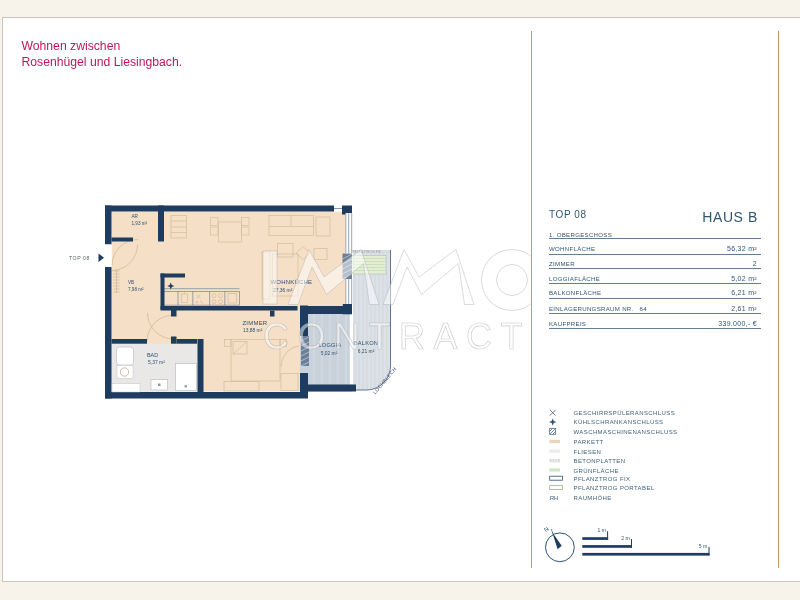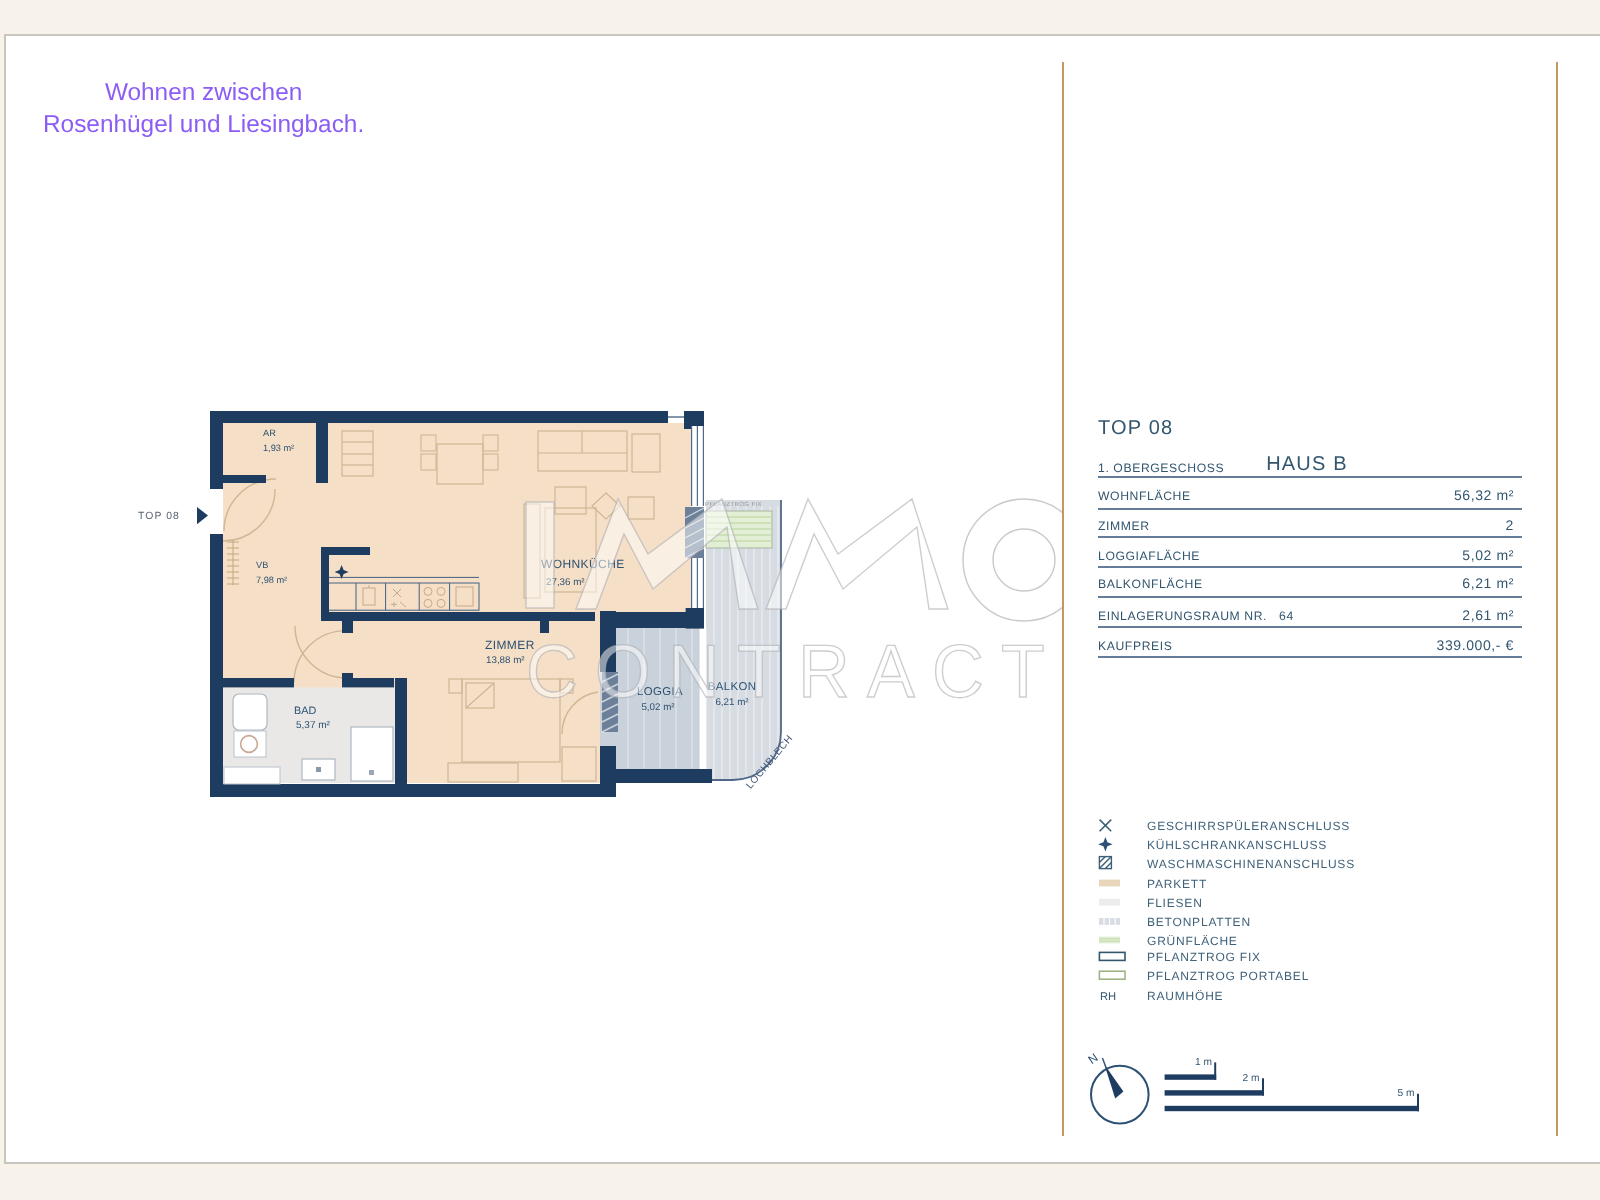--- a/index.html
+++ b/index.html
@@ -4,21 +4,21 @@
 <style>
 html,body{margin:0;padding:0;width:800px;height:600px;background:#f7f3ea;font-family:"Liberation Sans",sans-serif;overflow:hidden;}
 .abs{position:absolute;}
 .nv{color:#33566f;}
 </style>
 </head>
 <body>
 
 <div class="abs" style="left:2px;top:17px;width:798px;height:565px;background:#ffffff;border:1px solid #c9c6c0;border-right:none;box-sizing:border-box;"></div>
 
-<div class="abs" style="left:21.5px;top:38px;font-size:12.2px;line-height:16px;color:#8b5cf6;text-align:center;">Wohnen zwischen<br>Rosenhügel und Liesingbach.</div>
+<div class="abs" style="left:21.5px;top:38px;font-size:12.2px;line-height:16px;color:#be185d;">Wohnen zwischen<br>Rosenhügel und Liesingbach.</div>
 
 <div class="abs" style="left:531px;top:31px;width:1px;height:537px;background:#bf9a63;"></div>
 
 <div class="abs" style="left:778px;top:31px;width:1px;height:537px;background:#bf9a63;"></div>
 
 <svg class="abs" style="left:60px;top:195px;" width="345" height="210" viewBox="60 195 345 210">
 
   <path d="M353,250 L390.5,250 L390.5,366 A24,24 0 0 1 366.5,390 L353,390 Z" fill="#d7dce2"></path>
   <g stroke="#ffffff" stroke-width="0.9" opacity="0.33">
     <line x1="357" y1="253" x2="357" y2="390"></line>
@@ -318,21 +318,21 @@
   <circle cx="512" cy="280" r="23" fill="none" stroke="rgba(255,255,255,0.5)" stroke-width="15"></circle>
   <g fill="none" stroke="rgba(172,172,178,0.65)" stroke-width="0.7">
     <circle cx="512" cy="280" r="30.5"></circle>
     <circle cx="512" cy="280" r="15.5"></circle>
   </g>
   <text x="263" y="348.5" font-size="37.5" letter-spacing="9" textLength="268" lengthAdjust="spacingAndGlyphs" fill="rgba(255,255,255,0.5)" stroke="rgba(172,172,178,0.6)" stroke-width="0.7">CONTRACT</text>
 </svg>
 
 <div class="abs nv" style="left:549px;top:209px;font-size:10px;letter-spacing:0.6px;">TOP 08</div>
 
-<div class="abs nv" style="left:549px;top:227px;width:209px;font-size:10px;letter-spacing:0.6px;text-align:center;">HAUS B</div>
+<div class="abs nv" style="left:549px;top:209px;width:209px;font-size:14px;letter-spacing:0.6px;text-align:right;">HAUS B</div>
 
 <div class="abs nv" style="left:549px;top:229.5px;width:212px;height:8px;border-bottom:1px solid rgba(45,81,114,0.75);font-size:6.1px;letter-spacing:0.3px;line-height:10.5px;">1. OBERGESCHOSS</div>
 
 <div class="abs nv" style="left:549px;top:244px;width:212px;height:9.5px;border-bottom:1px solid rgba(45,81,114,0.75);font-size:6.1px;letter-spacing:0.3px;line-height:10.5px;">WOHNFLÄCHE<span style="float:right;font-size:7px;margin-right:4px;">56,32 m²</span></div>
 
 <div class="abs nv" style="left:549px;top:258.5px;width:212px;height:9.5px;border-bottom:1px solid rgba(45,81,114,0.75);font-size:6.1px;letter-spacing:0.3px;line-height:10.5px;">ZIMMER<span style="float:right;font-size:7px;margin-right:4px;">2</span></div>
 
 <div class="abs nv" style="left:549px;top:273.5px;width:212px;height:9.5px;border-bottom:1px solid rgba(45,81,114,0.75);font-size:6.1px;letter-spacing:0.3px;line-height:10.5px;">LOGGIAFLÄCHE<span style="float:right;font-size:7px;margin-right:4px;">5,02 m²</span></div>
 
 <div class="abs nv" style="left:549px;top:288px;width:212px;height:9.5px;border-bottom:1px solid rgba(45,81,114,0.75);font-size:6.1px;letter-spacing:0.3px;line-height:10.5px;">BALKONFLÄCHE<span style="float:right;font-size:7px;margin-right:4px;">6,21 m²</span></div>

